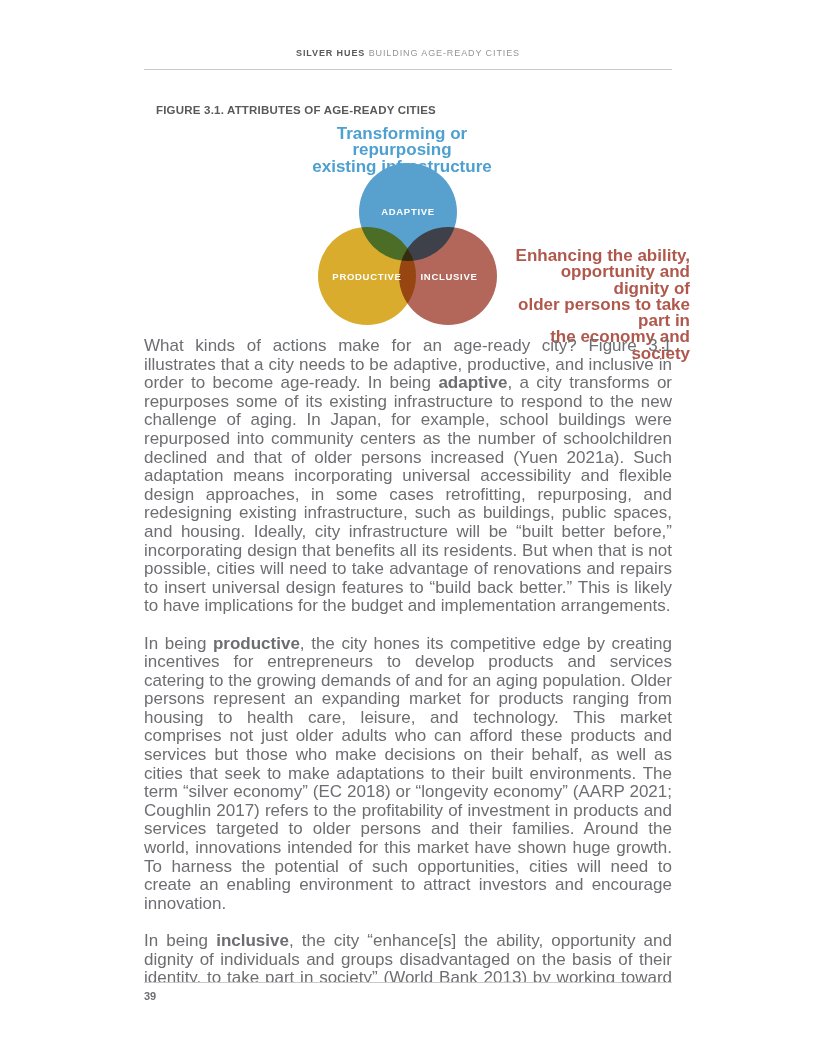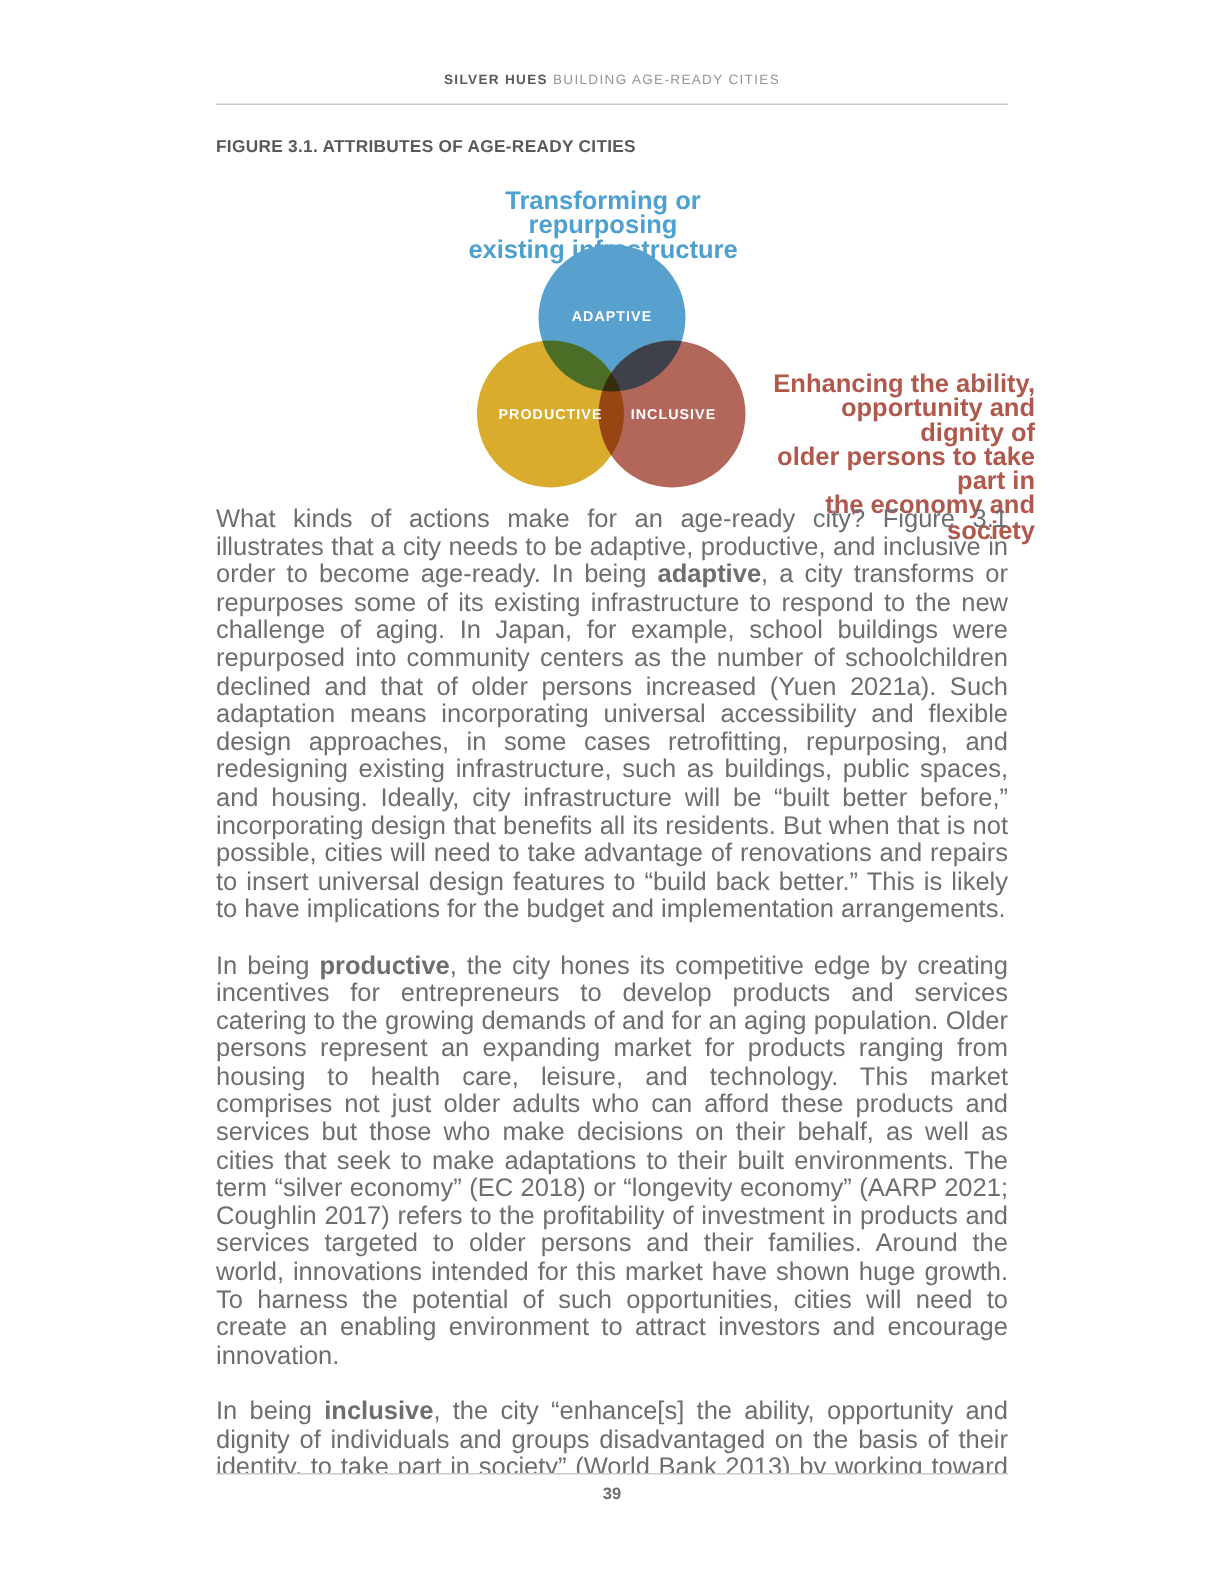--- a/index.html
+++ b/index.html
@@ -10,21 +10,21 @@
   
   .running-head {
     position:absolute; top:48px; left:144px; width:528px;
     text-align:center; font-size:9px; letter-spacing:0.9px; color:#939598;
   }
   .rh-brand { font-weight:bold; color:#58595b; }
   .rule { border-top:1px solid #c9cacc; height:0; }
   .header-rule { position:absolute; top:69px; left:144px; width:528px; }
   
   .figure-title {
-    position:absolute; top:92px; left:144px; margin:0;
+    position:absolute; top:92px; left:144px; margin:12px;
     font-size:11.5px; font-weight:bold; color:#58595b; letter-spacing:0.2px;
   }
   
   .venn { position:absolute; top:120px; left:0; width:816px; height:216px; margin:0; }
   .ann { font-weight:600; font-size:17px; line-height:16.3px; white-space:pre-line; }
   .ann-top   { position:absolute; left:299px; top:6px;  width:206px; text-align:center; color:#4da0cf; }
   .ann-left  { position:absolute; left:136px; top:128px; width:176px; text-align:right;  color:#dfa827; }
   .ann-right { position:absolute; left:508px; top:128px; width:182px; text-align:right;   color:#b0584c; }
   .circles { position:absolute; left:0; top:0; width:100%; height:100%; isolation:isolate; }
   .circle { position:absolute; width:98px; height:98px; border-radius:50%; mix-blend-mode:multiply; }
@@ -41,21 +41,21 @@
   
   .body-text {
     position:absolute; top:337px; left:144px; width:528px; max-height:645px; overflow:hidden;
     font-size:17px; line-height:18.6px; color:#6d6e71; text-align:justify;
   }
   .body-text p { margin:0 0 18.6px 0; }
   .body-text strong { font-weight:bold; }
   
   .footer-rule { position:absolute; top:982px; left:144px; width:528px; }
   .page-number {
-    position:absolute; top:990px; left:144px; width:528px; text-align:center;
+    position:absolute; top:990px; left:144px; width:528px; 
     font-size:11px; font-weight:bold; color:#6d6e71;
   }
 </style>
 </head>
 <body>
 
 <div class="page">
 
   <div class="running-head">
     <span class="rh-brand">SILVER HUES</span>

